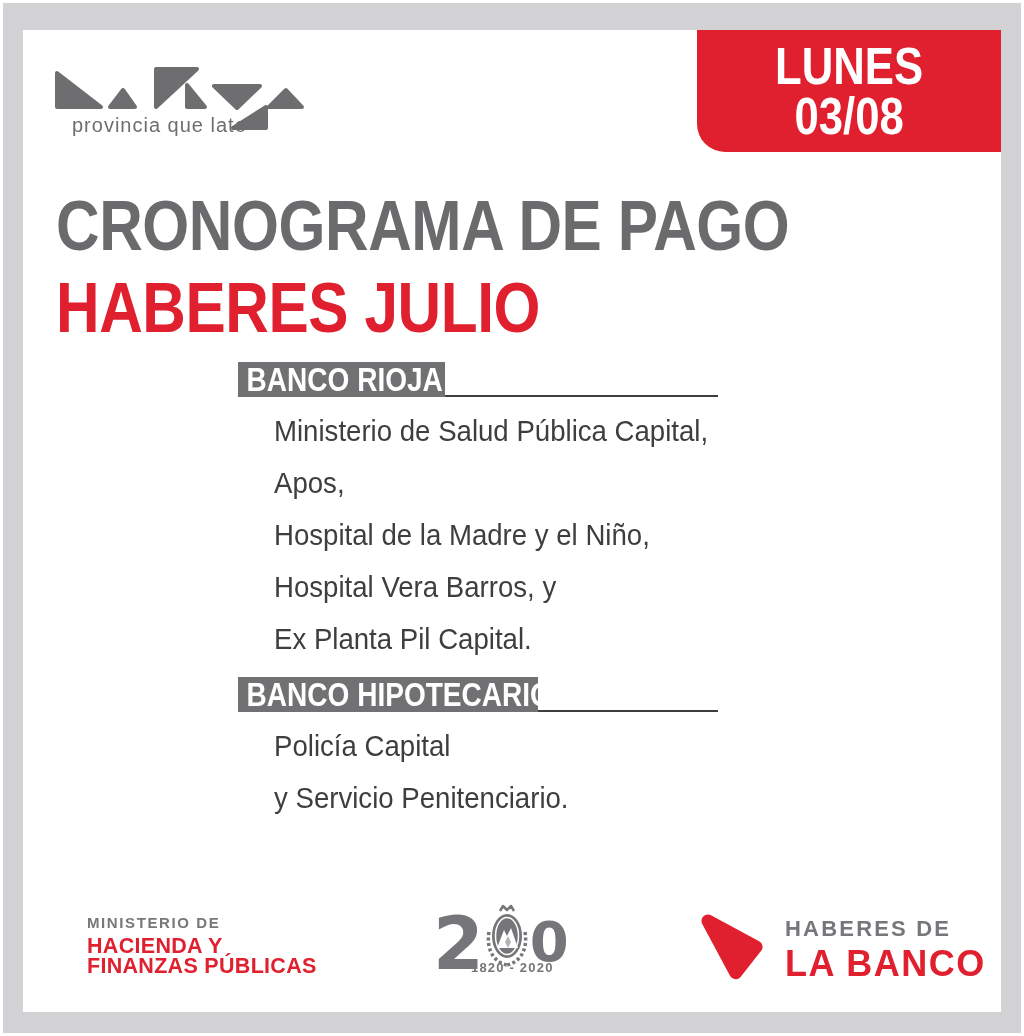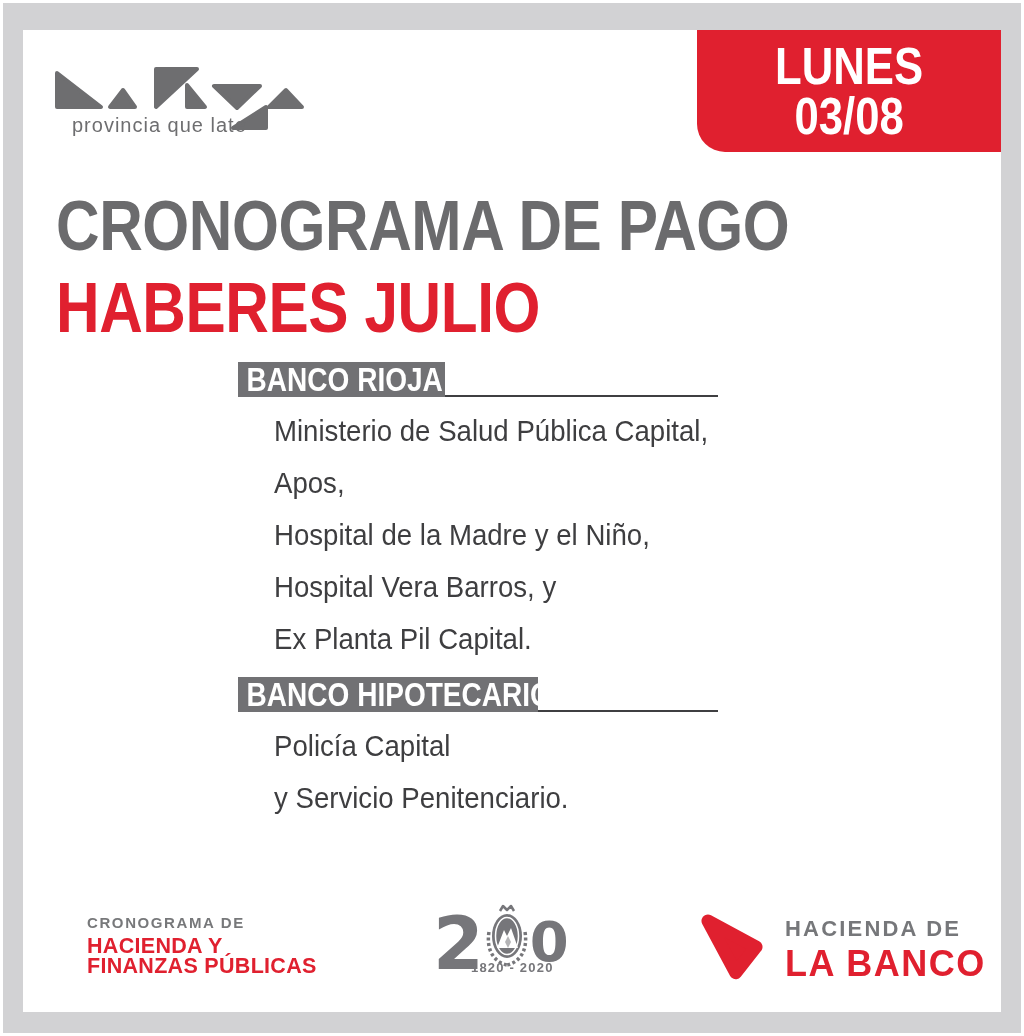--- a/index.html
+++ b/index.html
@@ -175,21 +175,21 @@
       </div>
       <div class="sec-rule"></div>
     </div>
     <div class="sec-items">
       <p>Policía Capital</p>
       <p>y Servicio Penitenciario.</p>
     </div>
   </div>
 
   <div class="ministry">
-    <div class="ministry-l1">CRONOGRAMA DE</div>
+    <div class="ministry-l1">MINISTERIO DE</div>
     <div class="ministry-l2">HACIENDA Y</div>
     <div class="ministry-l2">FINANZAS PÚBLICAS</div>
   </div>
 
   <div class="bicentennial">
     <div class="bic-row">
       <span class="bic-digit-left">2</span>
       <svg class="bic-emblem" width="52" height="66" viewBox="0 0 52 66">
         <g stroke="#76767a" fill="none">
           <path d="M19,9 l3,-5 l4,4 l4,-4 l3,5" stroke-width="2.5" stroke-linejoin="round"></path>
@@ -204,18 +204,18 @@
       <span class="bic-digit-right">0</span>
     </div>
     <div class="bic-years">1820 - 2020</div>
   </div>
 
   <div class="government">
     <svg class="gov-triangle" width="74" height="74" viewBox="0 0 80 80">
       <path d="M14,14 L66,42 L44,70 Z" fill="#e0202f" stroke="#e0202f" stroke-width="14" stroke-linejoin="round"></path>
     </svg>
     <div class="gov-text">
-      <div class="gov-l1">HACIENDA DE</div>
+      <div class="gov-l1">HABERES DE</div>
       <div class="gov-l2">LA BANCO</div>
     </div>
   </div>
 
 </div>
 
 </body></html>

